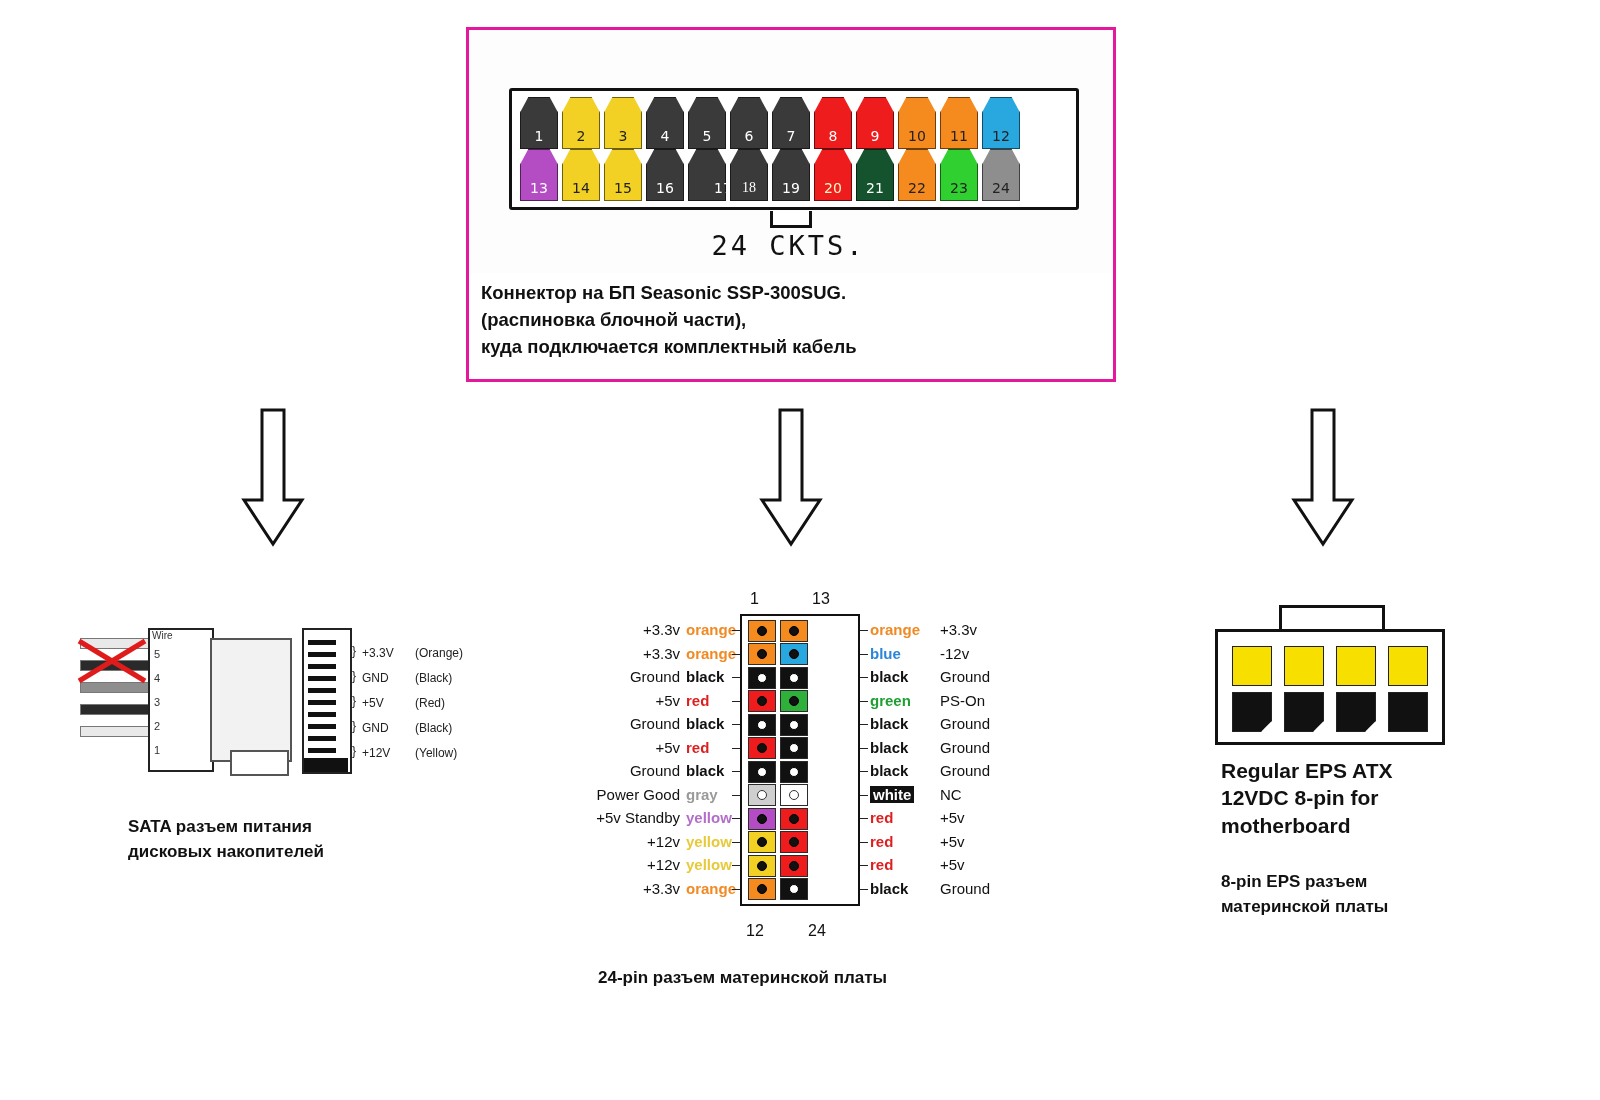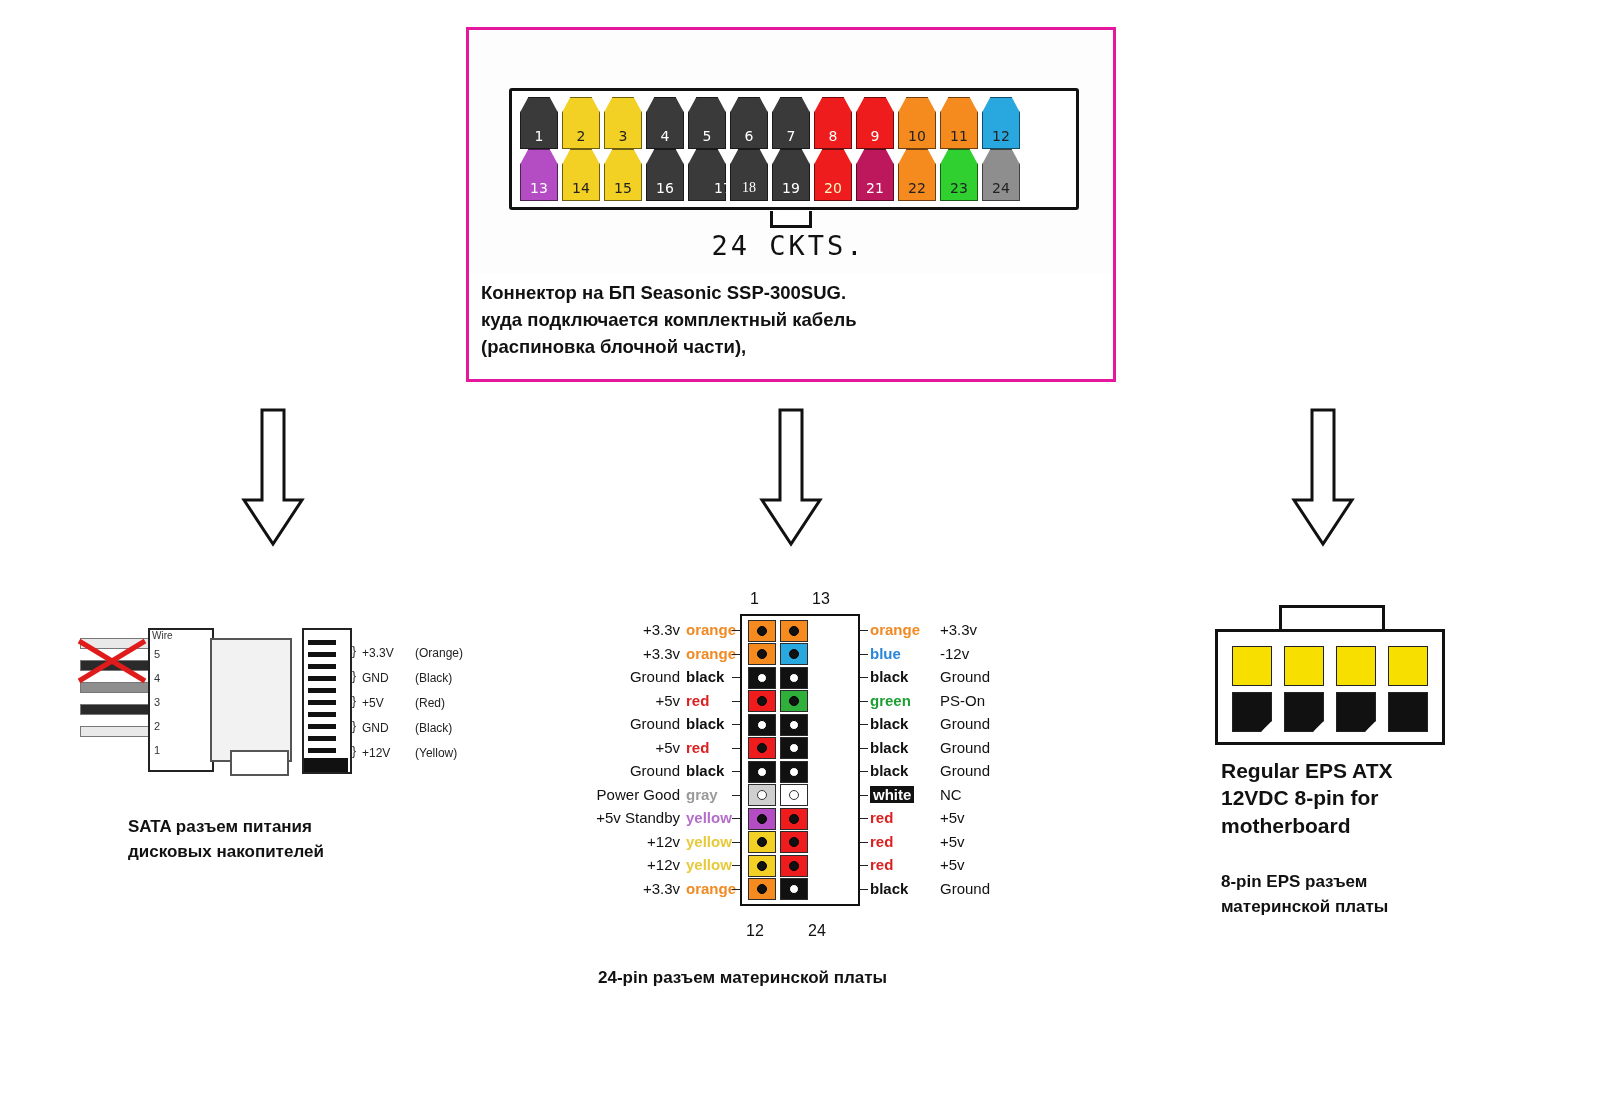--- a/index.html
+++ b/index.html
@@ -130,34 +130,34 @@
           </div>
         <div class="pin-row" id="pins-bottom">
             <div class="pin" style="background: rgb(180, 76, 196); color: rgb(255, 255, 255);">13</div>
             <div class="pin" style="background: rgb(242, 208, 36); color: rgb(34, 34, 34);">14</div>
             <div class="pin" style="background: rgb(242, 208, 36); color: rgb(34, 34, 34);">15</div>
             <div class="pin" style="background: rgb(58, 58, 58); color: rgb(255, 255, 255);">16</div>
             <div class="pin" style="background: rgb(58, 58, 58); color: rgb(255, 255, 255); padding-left: 32px;">17</div>
             <div class="pin" style="background: rgb(58, 58, 58); color: rgb(255, 255, 255); font-family: Liberation Serif, serif;">18</div>
             <div class="pin" style="background: rgb(58, 58, 58); color: rgb(255, 255, 255);">19</div>
             <div class="pin" style="background: rgb(238, 28, 28); color: #fef9c3;">20</div>
-            <div class="pin" style="background: #be185d; color: rgb(255, 255, 255);">21</div>
+            <div class="pin" style="background: #14532d; color: rgb(255, 255, 255);">21</div>
             <div class="pin" style="background: rgb(245, 138, 31); color: rgb(34, 34, 34);">22</div>
             <div class="pin" style="background: rgb(47, 208, 47); color: rgb(34, 34, 34);">23</div>
             <div class="pin" style="background: rgb(142, 142, 142); color: rgb(34, 34, 34);">24</div>
           </div>
       </div>
     </div>
     <div id="conn-notch"></div>
     <div id="ckts-label">24 CKTS.</div>
   </div>
   <div id="panel-caption">
     <div>Коннектор  на БП Seasonic  SSP-300SUG.</div>
+    <div>(распиновка блочной части),</div>
     <div>куда подключается комплектный кабель</div>
-    <div>(распиновка блочной части),</div>
   </div>
 </div>
 
 <div class="arrow" style="left:240px;top:408px;">
   <svg width="66" height="140" viewBox="0 0 66 140">
     <polygon points="22,2 44,2 44,92 62,92 33,136 4,92 22,92" fill="#ffffff" stroke="#111" stroke-width="3"></polygon>
   </svg>
 </div>
 <div class="arrow" style="left:758px;top:408px;">
   <svg width="66" height="140" viewBox="0 0 66 140">

